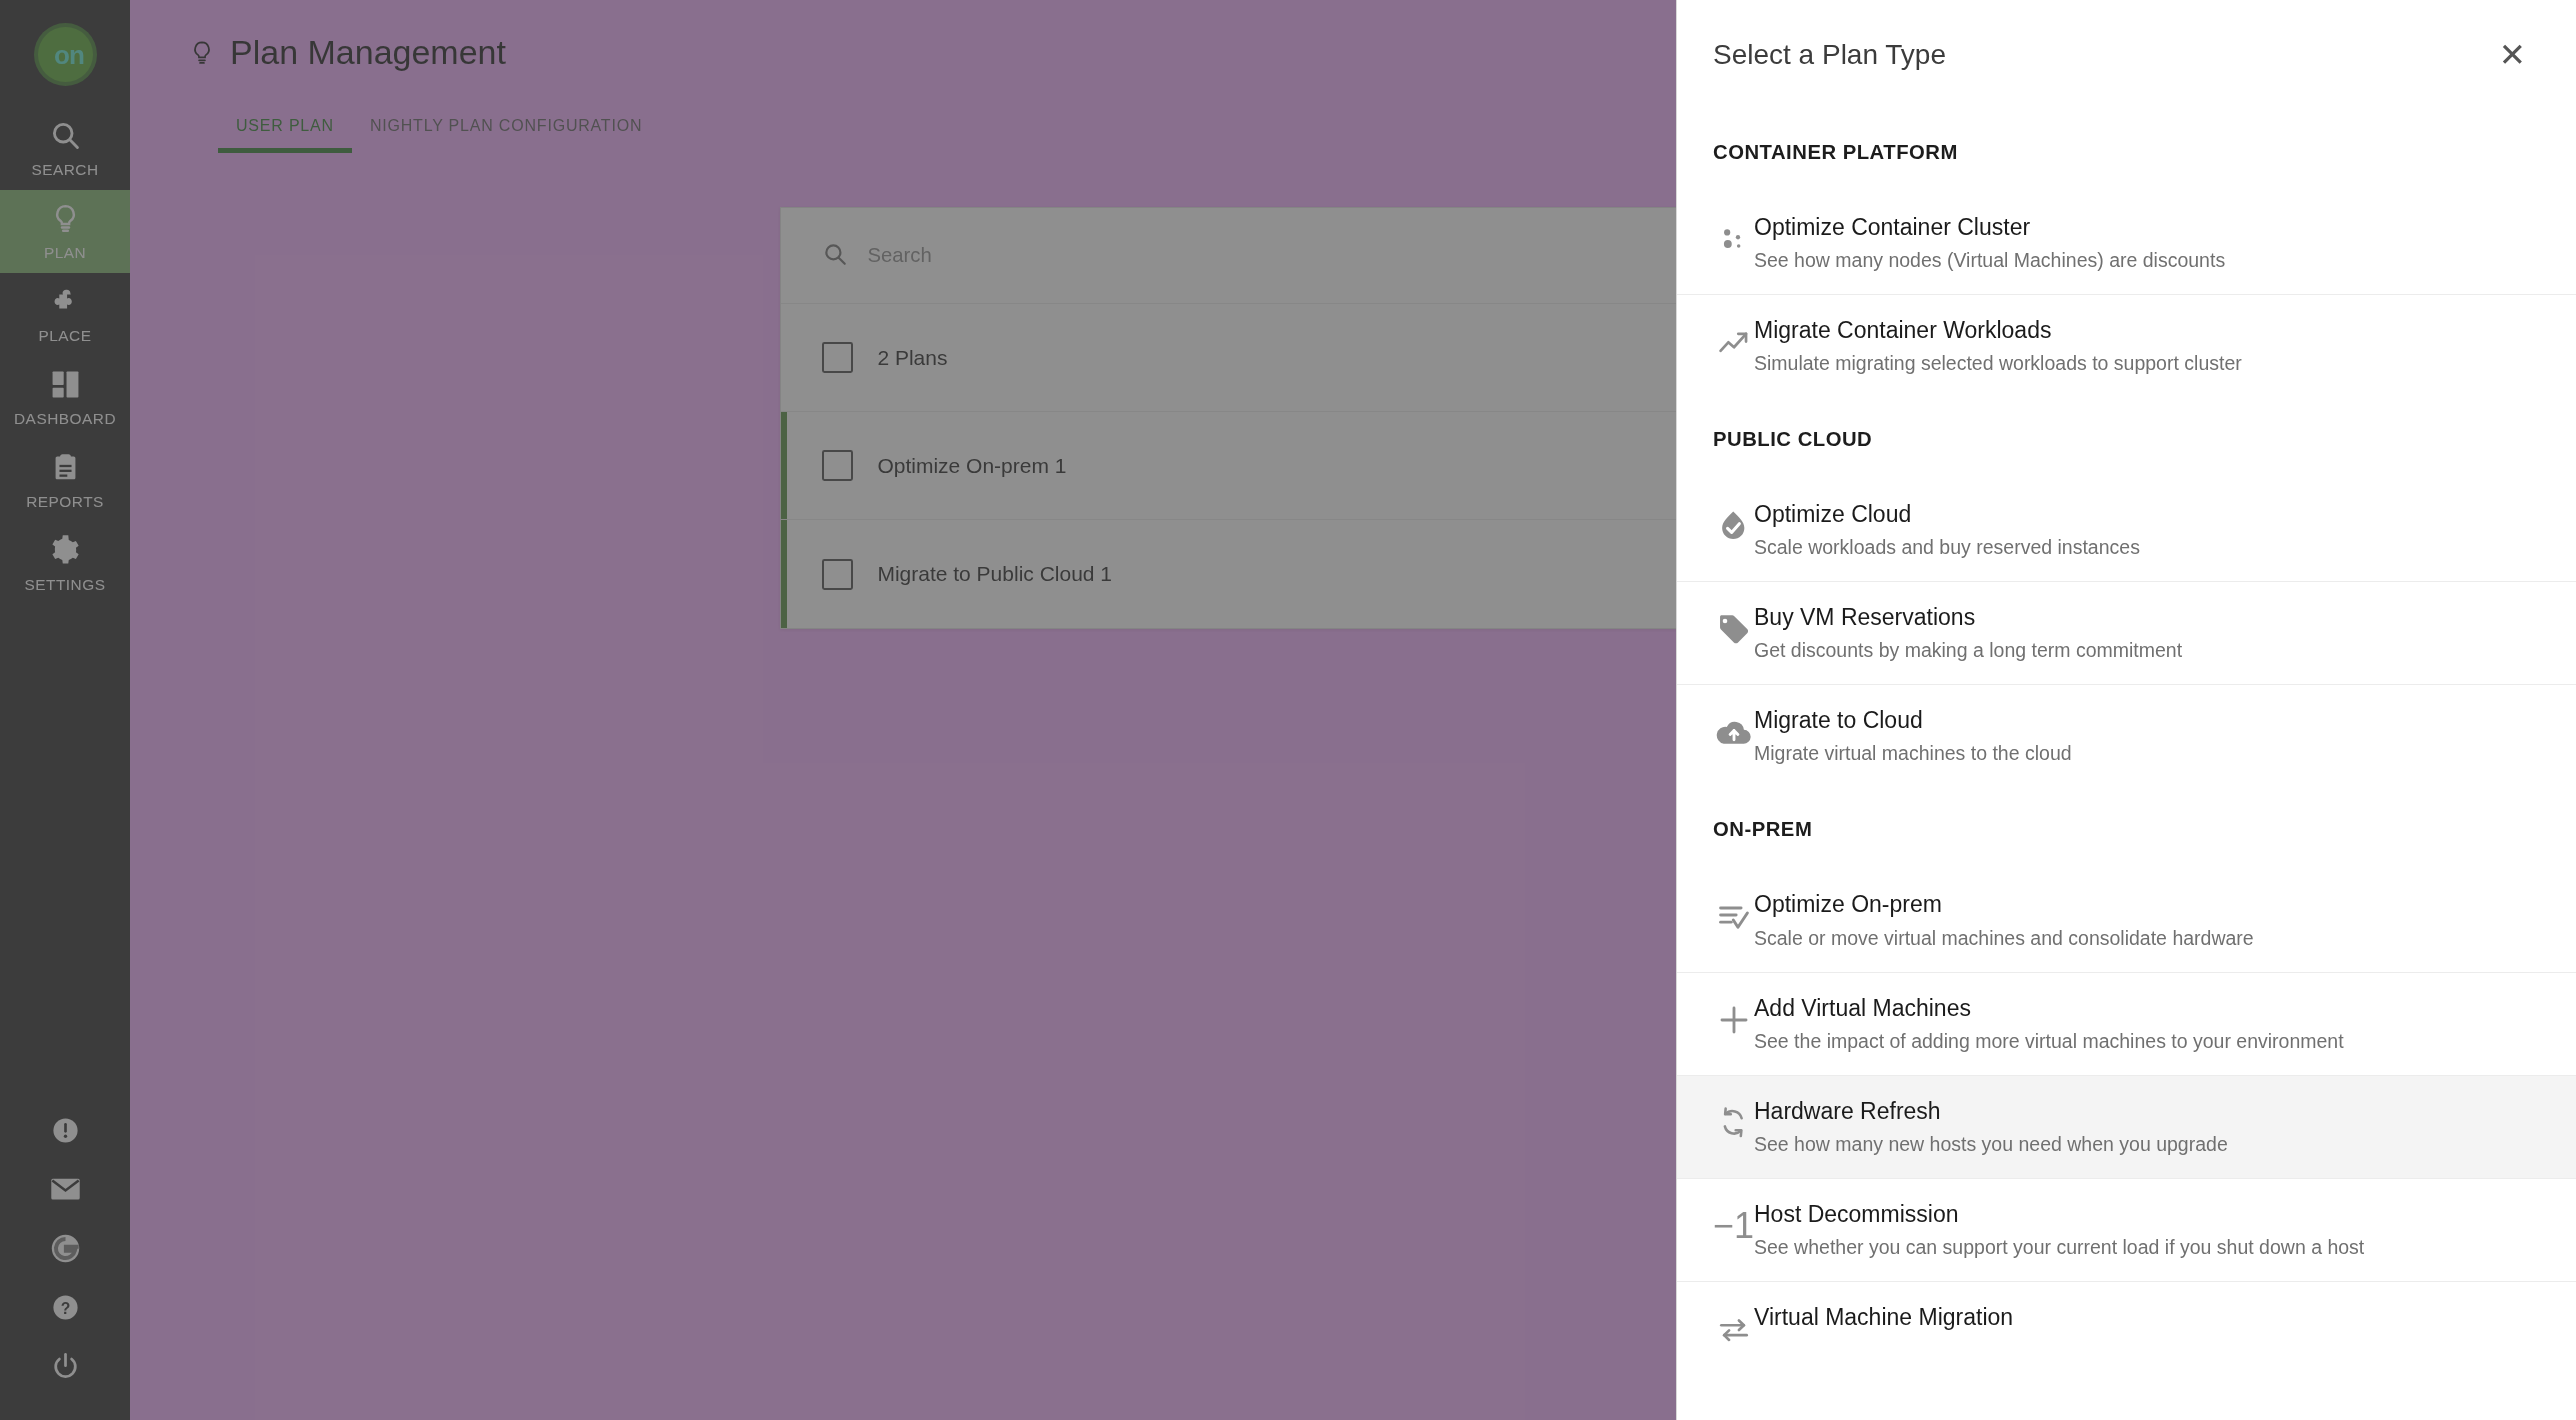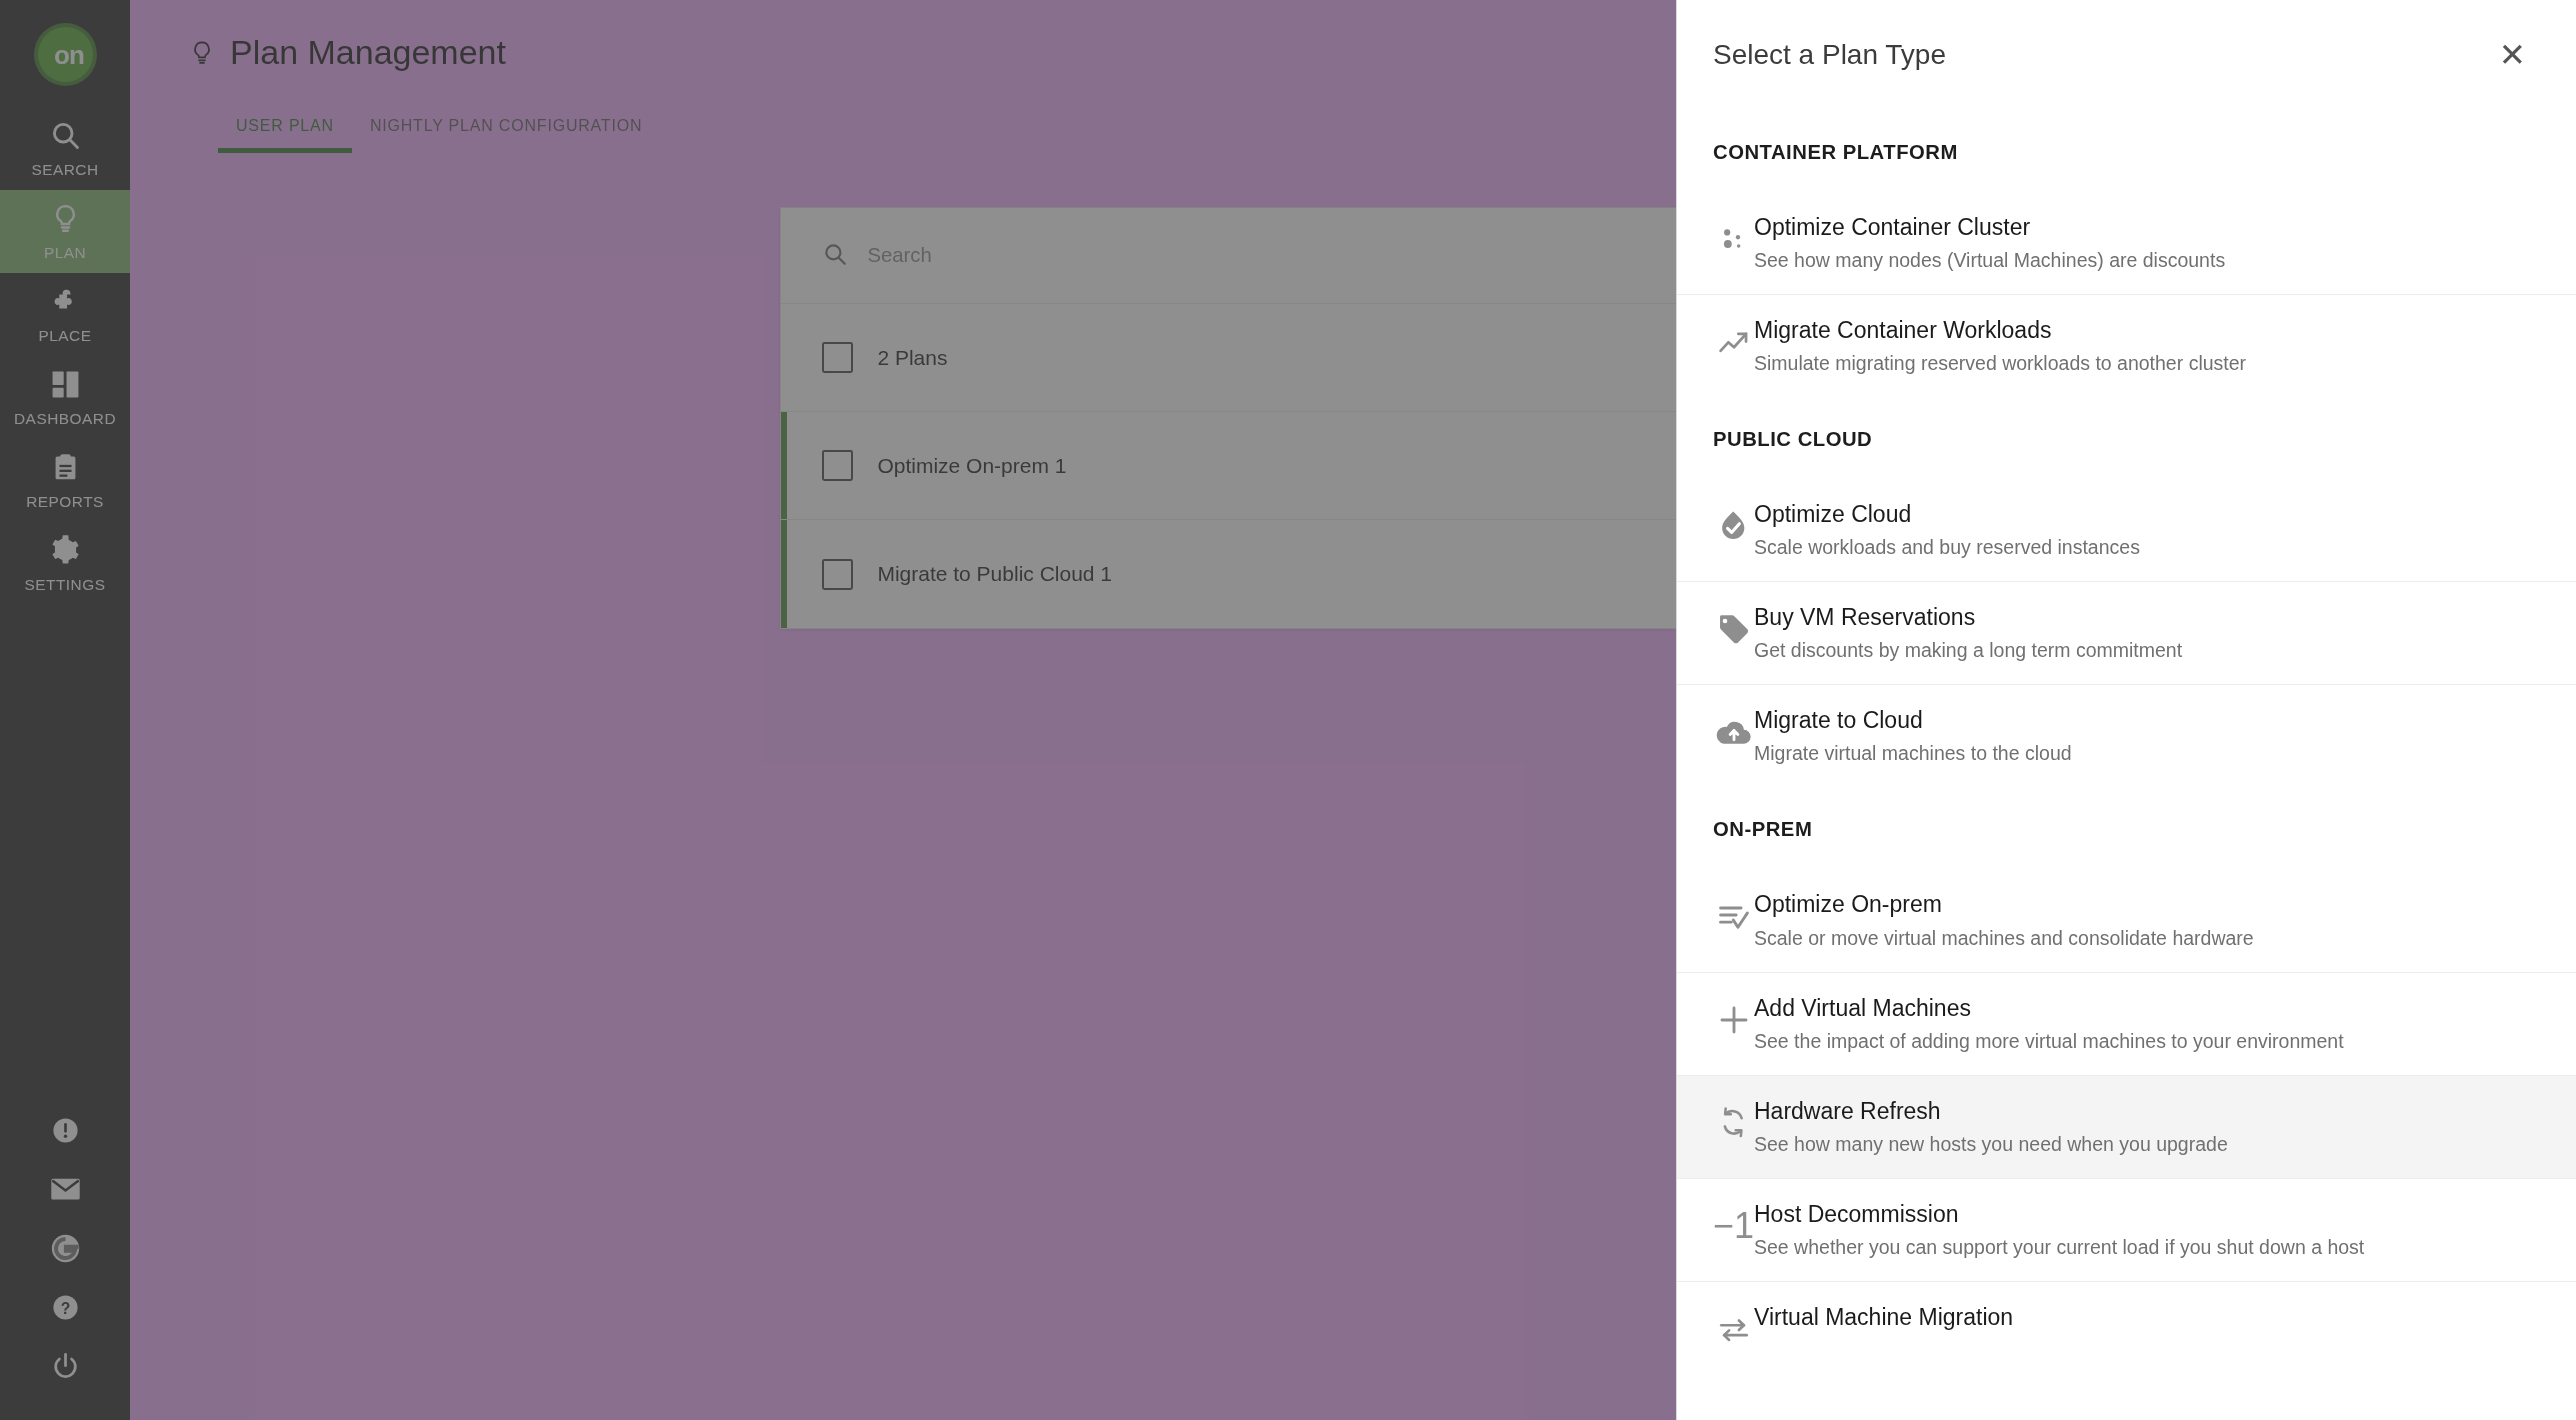--- a/index.html
+++ b/index.html
@@ -27,21 +27,21 @@
     position: relative;
     flex: 0 0 auto;
   }
   .logo::before {
     content: ""; position: absolute; left: 4.1px; top: 4.1px;
     width: 55px; height: 55px; border-radius: 50%;
     background: #55a630;
   }
   .logo span {
     position: relative; z-index: 2;
-    color: #ffffff; font-size: 26px; font-weight: bold; letter-spacing: -0.8px;
+    color: #5eead4; font-size: 26px; font-weight: bold; letter-spacing: -0.8px;
     line-height: 1;
     margin-left: 8px;
   }
   .nav { margin-top: 21px; width: 100%; flex: 0 0 auto; }
   .nav-item {
     width: 100%; height: 83px;
     display: flex; flex-direction: column;
     align-items: center; justify-content: center;
     gap: 8.1px; cursor: pointer; color: #fff;
   }
@@ -359,21 +359,21 @@
 
     <div class="opt-row">
       <span class="opt-icon">
         <svg width="34" height="34" viewBox="0 0 24 24" fill="none" stroke="#8e8e8e" stroke-width="1.9" stroke-linecap="round" stroke-linejoin="round">
           <polyline points="2.5,17.5 8,11.5 12,15 20.5,5.5"></polyline>
           <polyline points="15,5.5 20.5,5.5 20.5,11"></polyline>
         </svg>
       </span>
       <span class="opt-text">
         <span class="opt-title">Migrate Container Workloads</span>
-        <span class="opt-desc">Simulate migrating reserved workloads to another cluster</span>
+        <span class="opt-desc">Simulate migrating selected workloads to support cluster</span>
       </span>
     </div>
 
     <div class="group-head">PUBLIC CLOUD</div>
 
     <div class="opt-row first">
       <span class="opt-icon">
         <svg width="32.5" height="36" viewBox="0 0 24 26" fill="#8e8e8e">
           <path d="M12 1.5c-4 4.2-8.2 7.4-8.2 12.2A8.2 8.2 0 0 0 20.2 13.7C20.2 8.9 16 5.7 12 1.5z"></path>
           <polyline points="7.8,14 10.8,17 16.5,10.6" fill="none" stroke="#fff" stroke-width="2.3" stroke-linecap="round" stroke-linejoin="round"></polyline>

